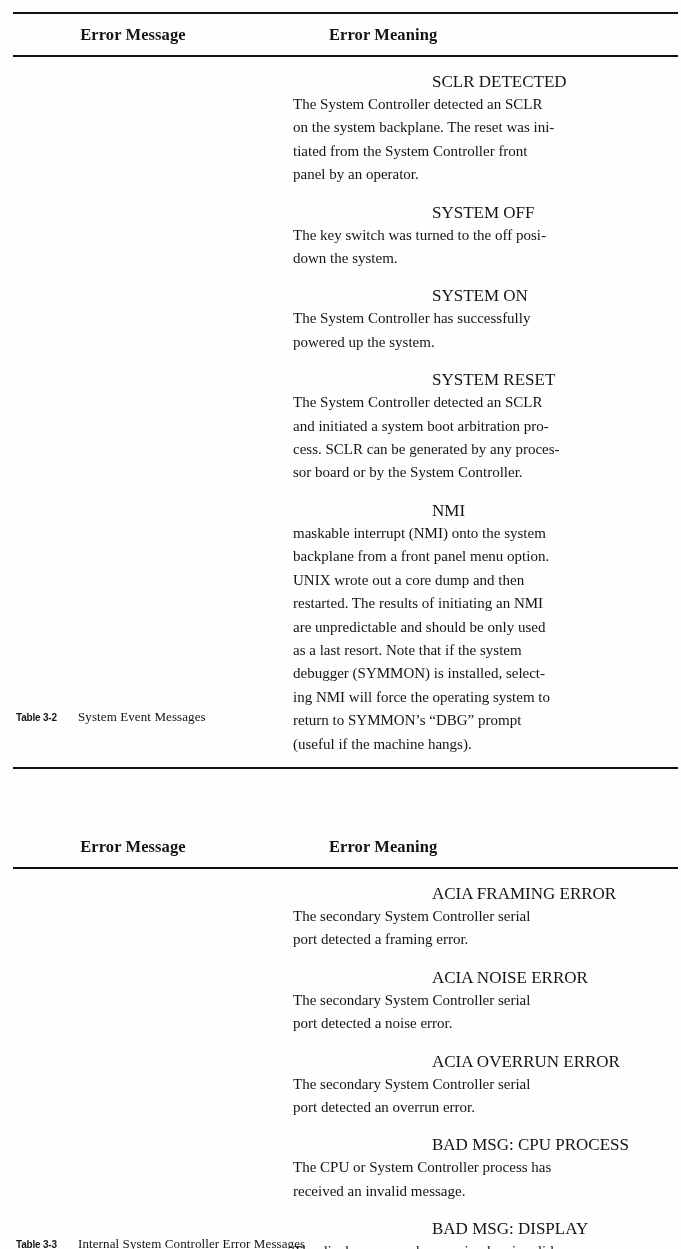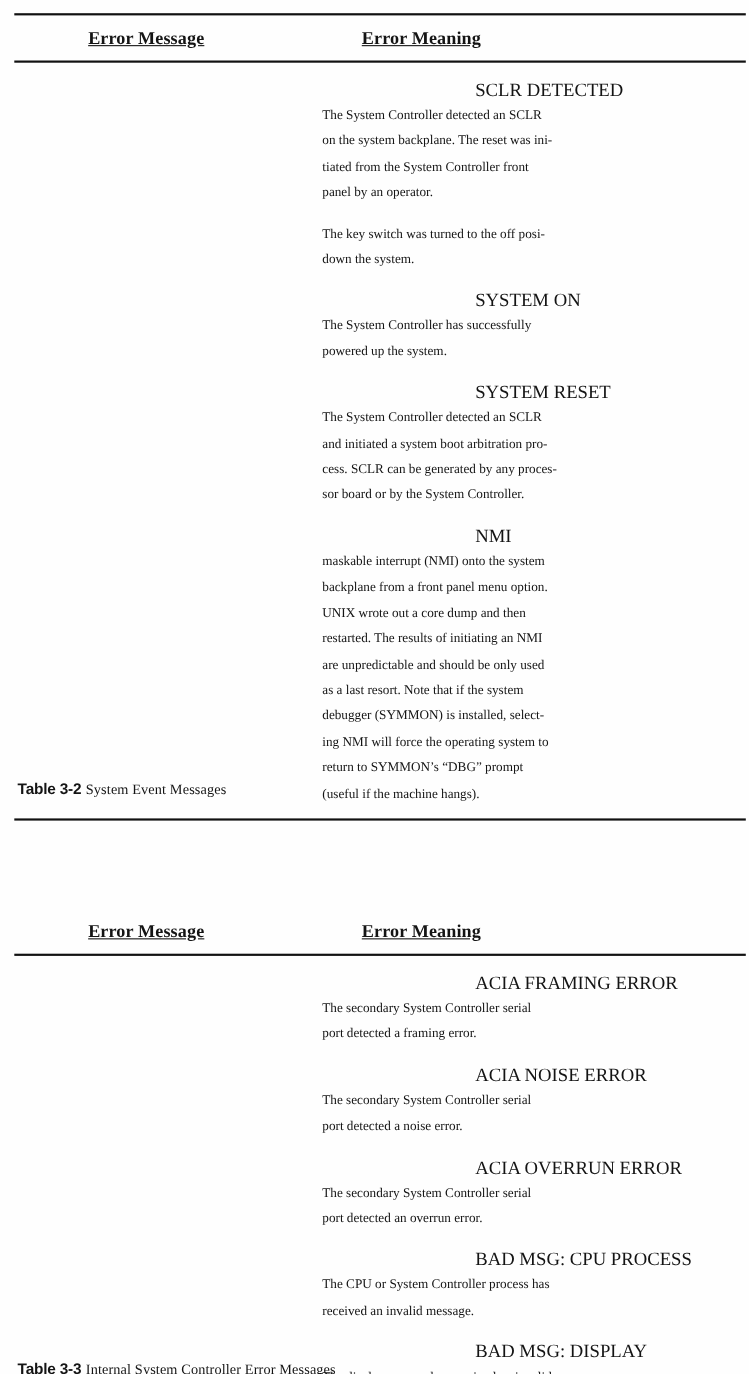--- a/index.html
+++ b/index.html
@@ -39,21 +39,20 @@
     margin-right: 3px;
   }
   .rule.thin {
     border-top-width: 2px;
   }
 
   .thead {
     display: flex;
     align-items: flex-start;
     padding: 11px 0 10px 0;
-    text-decoration: underline;
   }
   .th {
     font-weight: bold;
     font-size: 16.5px;
     letter-spacing: 0.1px;
     text-align: center;
   }
   .th-left  { width: 293px; }
   .th-right { width: 388px; text-align: left; padding-left: 63px; }
 
@@ -73,21 +72,21 @@
     width: 271px;
     padding-left: 22px;
     box-sizing: border-box;
     font-size: 17px;
     line-height: 23px;
     white-space: nowrap;
   }
   .cell-meaning {
     width: 388px;
     box-sizing: border-box;
-    font-size: 12px;
+    font-size: 15px;
     line-height: 23.4px;
     font-family: Liberation Serif, serif;
   }
   .cell-meaning .ln {
     display: block;
     white-space: pre;
   }
 
   
   .caption {
@@ -96,21 +95,21 @@
     display: flex;
     align-items: baseline;
     padding-left: 16px;
   }
   #caption-1 { top: 709px; }
   #caption-2 { top: 1209px; margin-top: 27px; }
 
   .caption-label {
     font-family: "Liberation Sans", "DejaVu Sans", sans-serif;
     font-weight: bold;
-    font-size: 14px;
+    font-size: 10px;
     letter-spacing: -0.2px;
     width: 62px;
   }
   .caption-text {
     font-size: 13px;
     letter-spacing: 0.1px;
   }
 </style>
 </head>
 <body>
@@ -131,20 +130,21 @@
         <div class="row">
           <div class="cell-msg">SCLR DETECTED</div>
           <div class="cell-meaning">
             <span class="ln">The System Controller detected an SCLR</span>
             <span class="ln">on the system backplane. The reset was ini-</span>
             <span class="ln">tiated from the System Controller front</span>
             <span class="ln">panel by an operator.</span>
           </div>
         </div>
         <div class="row">
+          <div class="cell-msg">SYSTEM OFF</div>
           <div class="cell-meaning">
             <span class="ln">The key switch was turned to the off posi-</span>
             <span class="ln">down the system.</span>
           </div>
         </div>
         <div class="row">
           <div class="cell-msg">SYSTEM ON</div>
           <div class="cell-meaning">
             <span class="ln">The System Controller has successfully</span>
             <span class="ln">powered up the system.</span>

